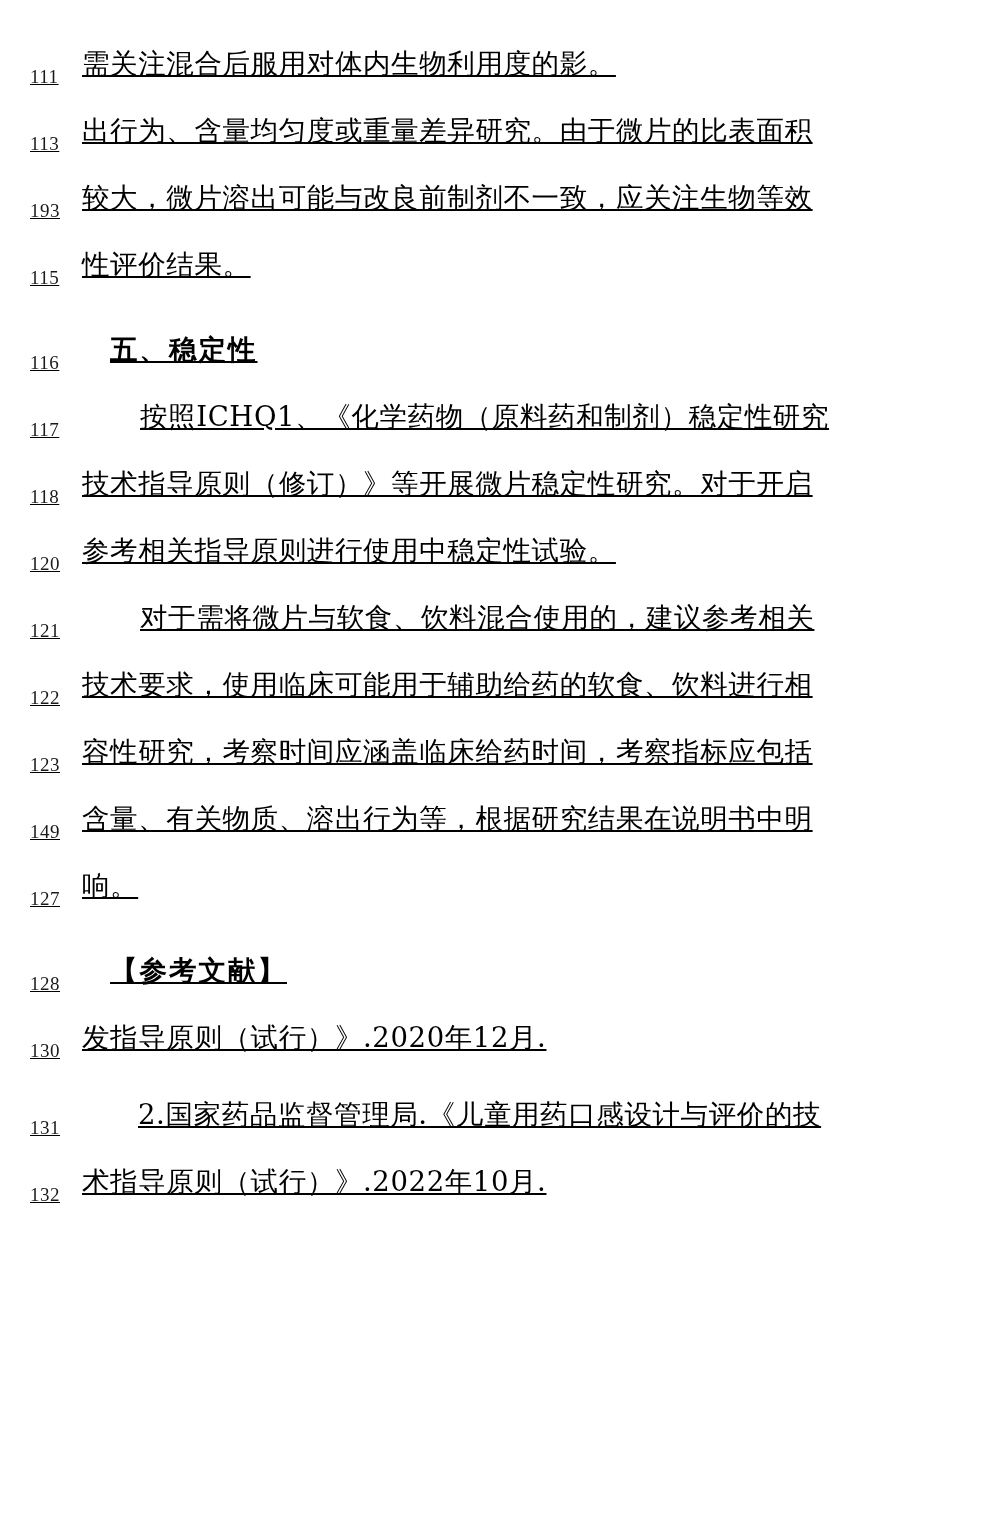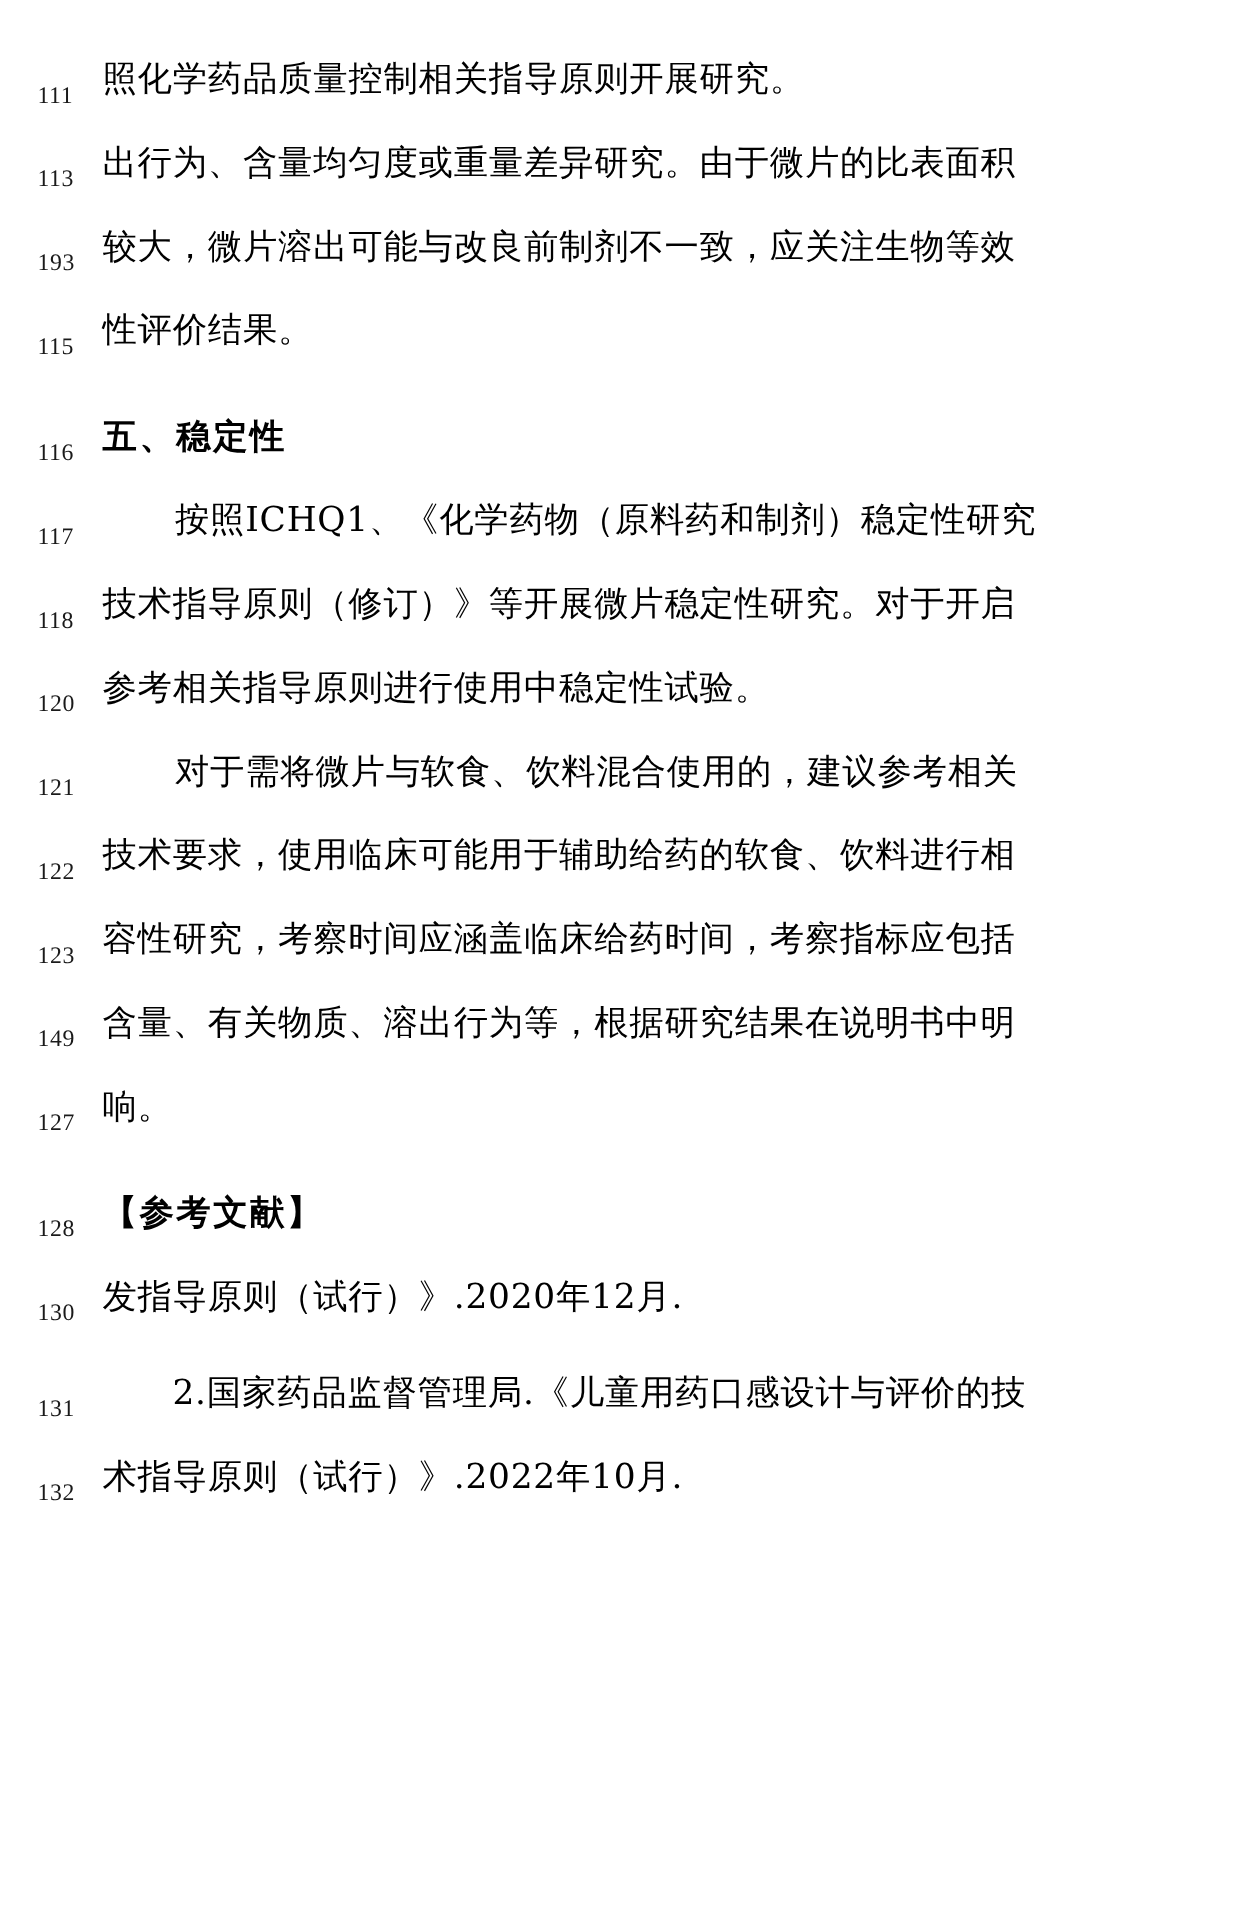--- a/index.html
+++ b/index.html
@@ -14,20 +14,21 @@
     color: #000000;
     position: relative;
     overflow: hidden;
   }
   .page {
     position: relative;
     width: 996px;
     height: 1531px;
     box-sizing: border-box;
     padding: 30px 40px 0 28px;
+    text-decoration: underline;
   }
   .doc-body {
     position: relative;
   }
   
   .line {
     display: flex;
     align-items: flex-end;
     width: 100%;
   }
@@ -47,40 +48,41 @@
     flex: 1 1 auto;
     font-size: 27.5px;
     line-height: 67px;
     letter-spacing: 0.6px;
     white-space: pre;
     font-family: "DejaVu Serif", serif;
   }
   .text.heading {
     font-weight: bold;
     letter-spacing: 2px;
+    margin-left: 28px;
   }
   .text.indent {
     padding-left: 58px;
   }
   .text.indent-small {
     padding-left: 56px;
   }
   
   .gap-sm { height: 10px; }
   .gap-md { height: 18px; }
 </style>
 </head>
 <body>
 
 <div class="page">
   <div class="doc-body">
 
     <div class="line">
       <div class="gutter">111</div>
-      <div class="text">照化学药品质量控制相关指导原则开展研究。</div>
+      <div class="text">需关注混合后服用对体内生物利用度的影。</div>
     </div>
 
 
     <div class="line">
       <div class="gutter">113</div>
       <div class="text">出行为、含量均匀度或重量差异研究。由于微片的比表面积</div>
     </div>
 
     <div class="line">
       <div class="gutter">193</div>

